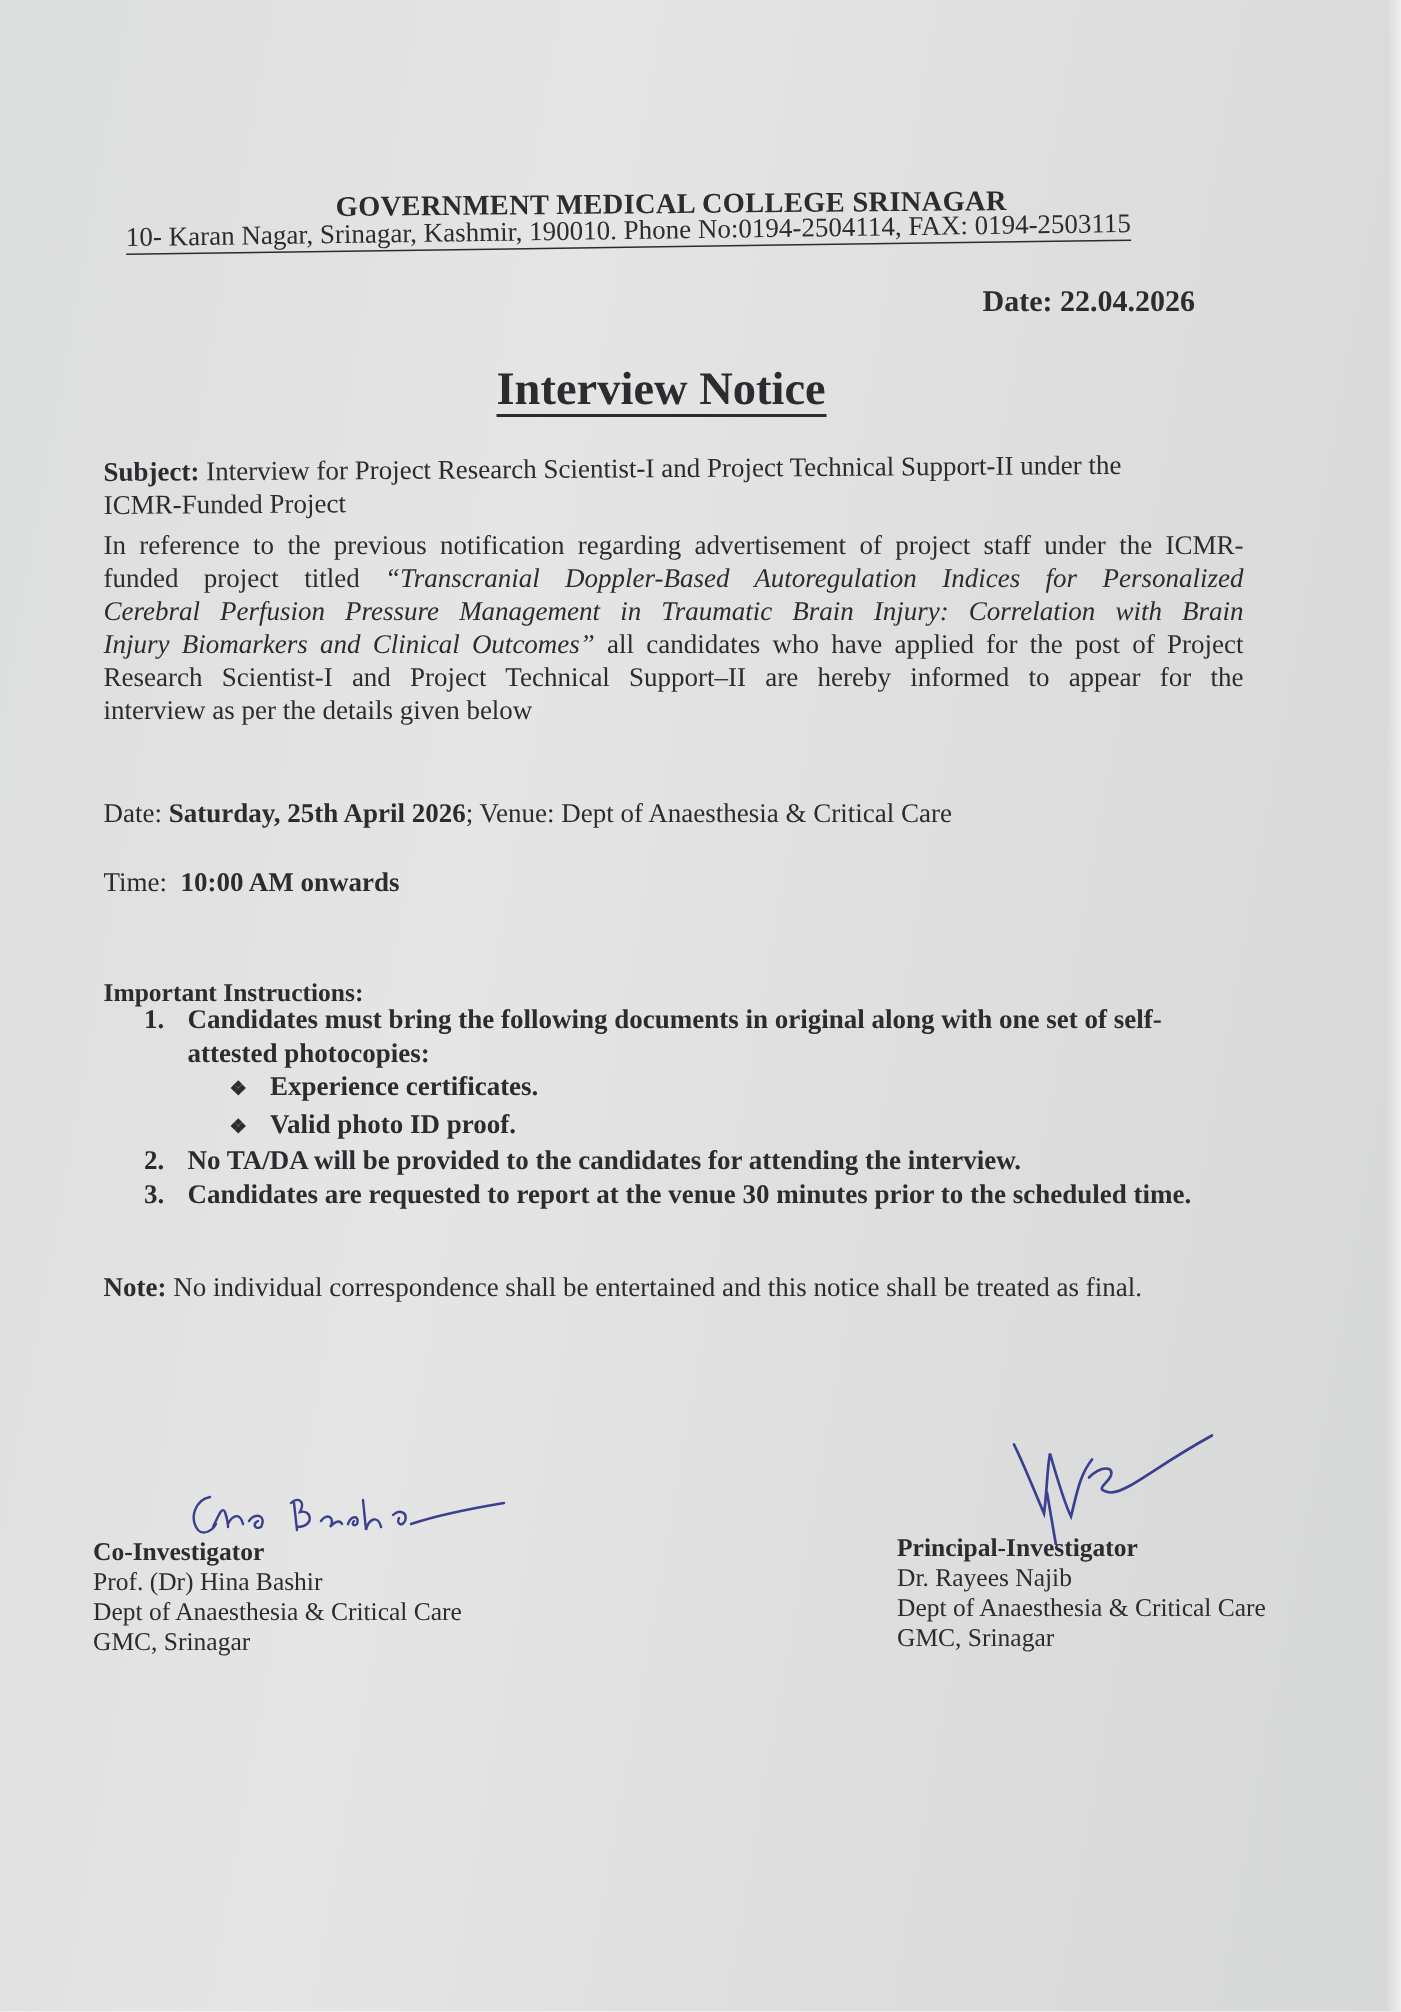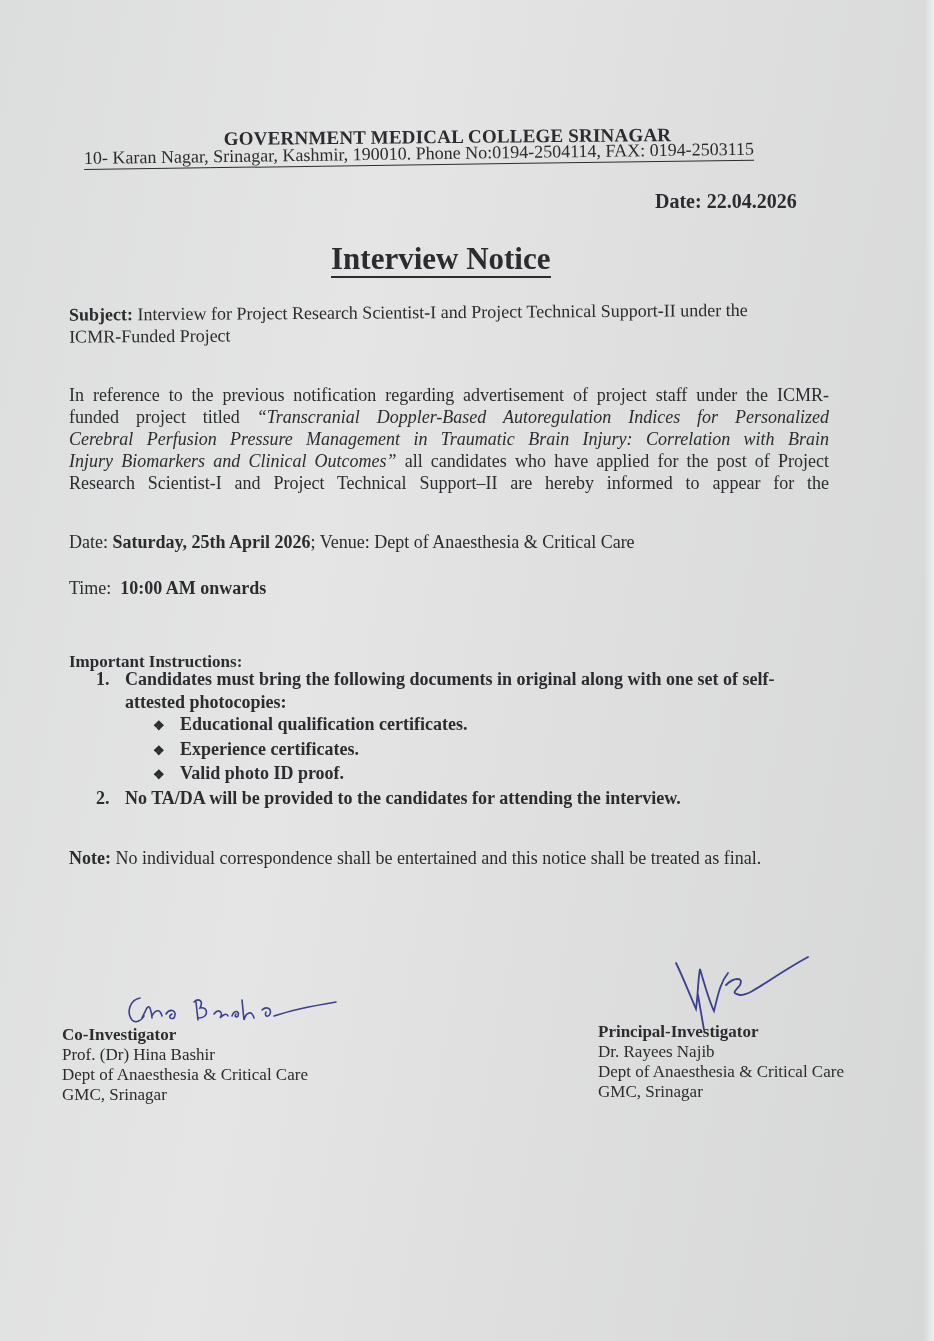--- a/index.html
+++ b/index.html
@@ -26,21 +26,21 @@
     transform: rotate(-0.8deg); transform-origin: left;
     white-space: nowrap;
   }
   .date-line { left: 655px; top: 190px; font-weight: bold; font-size: 20px; }
   .title {
     left: 331px; top: 244px; font-weight: bold; font-size: 31px;
     border-bottom: 2.5px solid #2c2c30; line-height: 30px; padding-bottom: 2px;
   }
   .para { left: 69px; width: 760px; font-size: 18px; line-height: 22px; }
   .subject { top: 301px; transform: rotate(-0.4deg); }
-  .body-para { top: 384px; text-align: justify; }
+  .body-para { top: 352px; text-align: justify; }
   .body-para i { }
   .line { display: block; }
   .justify-line { display: block; text-align: justify; text-align-last: justify; }
   .date-venue { left: 69px; top: 532px; font-size: 18px; }
   .time { left: 69px; top: 578px; font-size: 18px; }
   .instr-h { left: 69px; top: 652px; font-size: 17px; font-weight: bold; }
   .list { left: 96px; top: 668px; font-size: 18px; line-height: 22.5px; width: 720px; font-weight: bold; }
   .list .num { display: inline-block; width: 29px; }
   .list .indent { padding-left: 29px; }
   .bullets { padding-left: 57px; }
@@ -67,44 +67,47 @@
   <span class="line"><b>Subject:</b><span> Interview for Project Research Scientist-I and Project Technical Support-II under the</span></span>
   <span class="line">ICMR-Funded Project</span>
 </div>
 
 <div class="abs para body-para">
   <span class="justify-line">In reference to the previous notification regarding advertisement of project staff under the ICMR-</span>
   <span class="justify-line"><span>funded project titled </span><i>“Transcranial Doppler-Based Autoregulation Indices for Personalized</i></span>
   <span class="justify-line"><i>Cerebral Perfusion Pressure Management in Traumatic Brain Injury: Correlation with Brain</i></span>
   <span class="justify-line"><i>Injury Biomarkers and Clinical Outcomes”</i><span> all candidates who have applied for the post of Project</span></span>
   <span class="justify-line">Research Scientist-I and Project Technical Support–II are hereby informed to appear for the</span>
+  <span class="line">interview as per the details given below</span>
 </div>
 
 <div class="abs date-venue">
   <span>Date: </span><b>Saturday, 25th April 2026</b><span>; Venue: Dept of Anaesthesia &amp; Critical Care</span>
 </div>
 
 <div class="abs time">
   <span style="white-space:pre">Time:  </span><b>10:00 AM onwards</b>
 </div>
 
 <div class="abs instr-h">Important Instructions:</div>
 
 <div class="abs list">
   <div>
     <span class="num">1.</span><span>Candidates must bring the following documents in original along with one set of self-</span>
     <div class="indent">attested photocopies:</div>
     <div class="bullets">
-      <div><span class="b">❖</span><span>Educational qualification certificates.</span></div>
       <div><span class="b">❖</span><span>Experience certificates.</span></div>
       <div><span class="b">❖</span><span>Valid photo ID proof.</span></div>
     </div>
   </div>
   <div>
     <span class="num">2.</span><span>No TA/DA will be provided to the candidates for attending the interview.</span>
+  </div>
+  <div>
+    <span class="num">3.</span><span>Candidates are requested to report at the venue 30 minutes prior to the scheduled time.</span>
   </div>
 </div>
 
 <div class="abs note">
   <b>Note:</b><span> No individual correspondence shall be entertained and this notice shall be treated as final.</span>
 </div>
 
 <svg class="signature" style="left:122px;top:990px" width="225" height="40" viewBox="0 0 225 40">
   <g fill="none" stroke="#3a3f8f" stroke-width="1.6" stroke-linecap="round">
     <path d="M18 8 C8 10 4 22 10 30 C14 34 20 30 22 26"></path>

